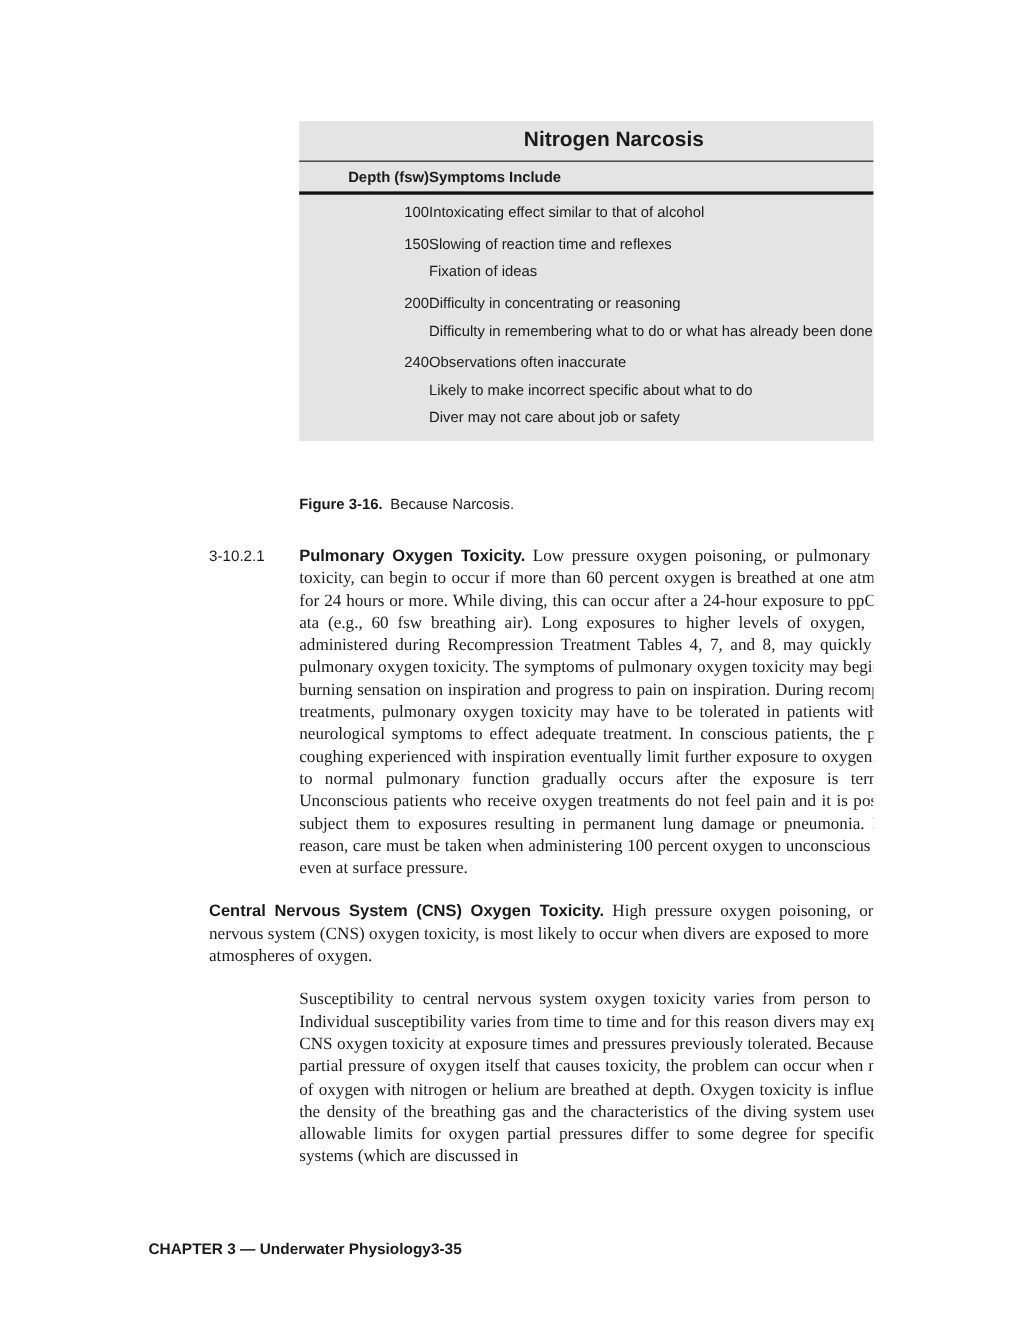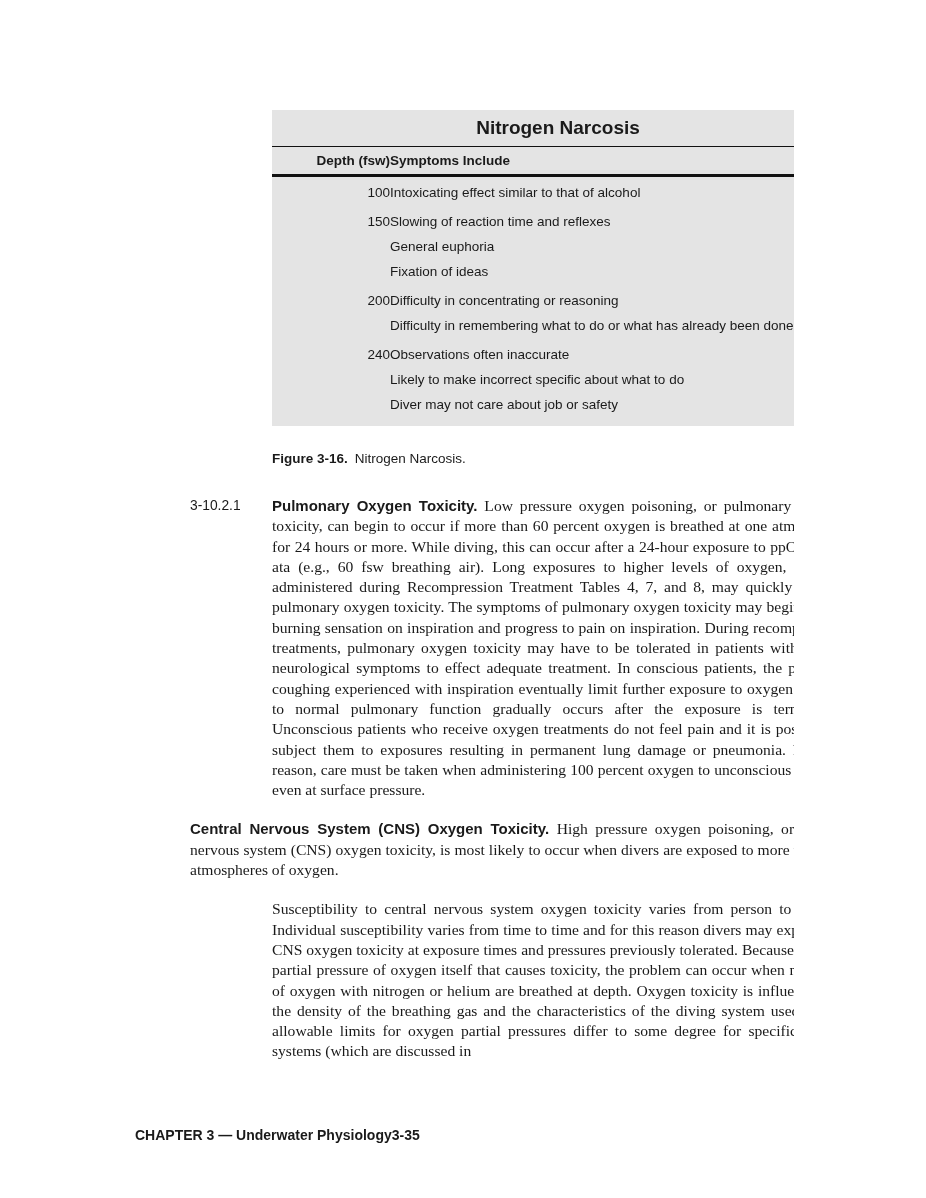--- a/index.html
+++ b/index.html
@@ -93,24 +93,20 @@
         </div>
       </div>
 
       <div class="tgroup">
         <div class="trow">
           <div class="col-depth">150</div>
           <div class="col-symptoms">Slowing of reaction time and reflexes</div>
         </div>
         <div class="trow">
           <div class="col-depth"></div>
-          <div class="col-symptoms">General euphoria</div>
-        </div>
-        <div class="trow">
-          <div class="col-depth"></div>
           <div class="col-symptoms">Fixation of ideas</div>
         </div>
       </div>
 
       <div class="tgroup">
         <div class="trow">
           <div class="col-depth">200</div>
           <div class="col-symptoms">Difficulty in concentrating or reasoning</div>
         </div>
         <div class="trow">
@@ -131,21 +127,21 @@
         <div class="trow">
           <div class="col-depth"></div>
           <div class="col-symptoms">Diver may not care about job or safety</div>
         </div>
       </div>
 
     </div>
   </div>
 
   <div class="caption">
-    <span class="cap-label">Figure 3-16.</span><span class="cap-text">Nitrogen Narcosis.</span>
+    <span class="cap-label">Figure 3-16.</span><span class="cap-text">Because Narcosis.</span>
   </div>
 
   <div class="content">
 
     <div class="section">
       <div class="sec-num">3-10.2.1</div>
       <div class="sec-body"><span class="sec-head">Pulmonary Oxygen Toxicity.</span><span> Low pressure oxygen poisoning, or pulmonary oxygen toxicity, can begin to occur if more than 60 percent oxygen is breathed at one atmosphere for 24 hours or more. While diving, this can occur after a 24-hour exposure to ppO</span><sub>2</sub><span> of 0.6 ata (e.g., 60 fsw breathing air). Long exposures to higher levels of oxygen, such as administered during Recompression Treatment Tables 4, 7, and 8, may quickly lead to pulmonary oxygen toxicity. The symptoms of pulmonary oxygen toxicity may begin with a burning sensation on inspiration and progress to pain on inspiration. During recompression treatments, pulmonary oxygen toxicity may have to be tolerated in patients with severe neurological symptoms to effect adequate treatment. In conscious patients, the pain and coughing experienced with inspiration eventually limit further exposure to oxygen. Return to normal pulmonary function gradually occurs after the exposure is terminated. Unconscious patients who receive oxygen treatments do not feel pain and it is possible to subject them to exposures resulting in permanent lung damage or pneumonia. For this reason, care must be taken when administering 100 percent oxygen to unconscious patients even at surface pressure.</span></div>
     </div>
 
     <div class="section">

